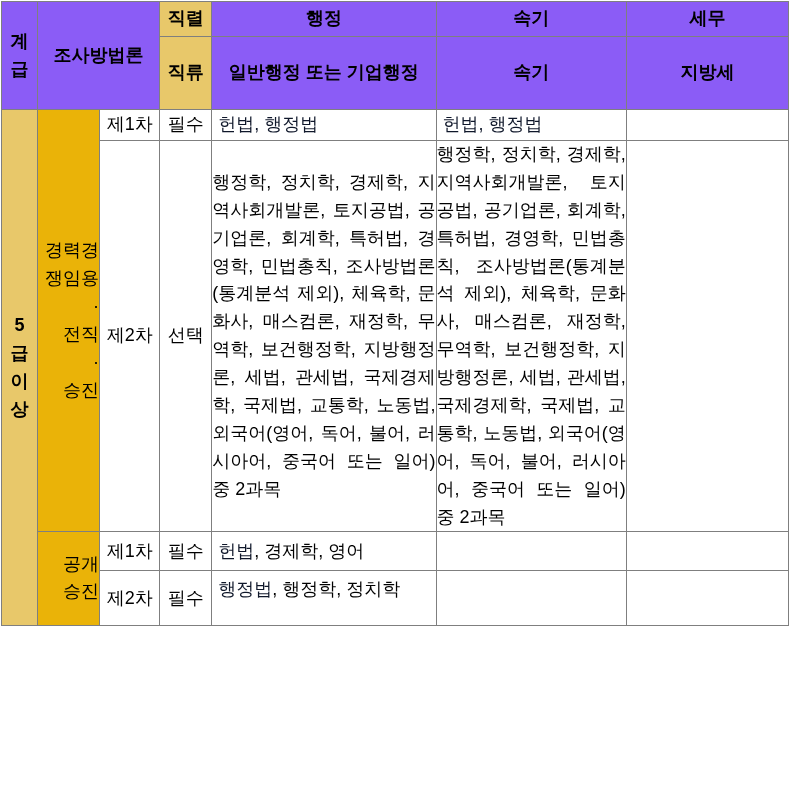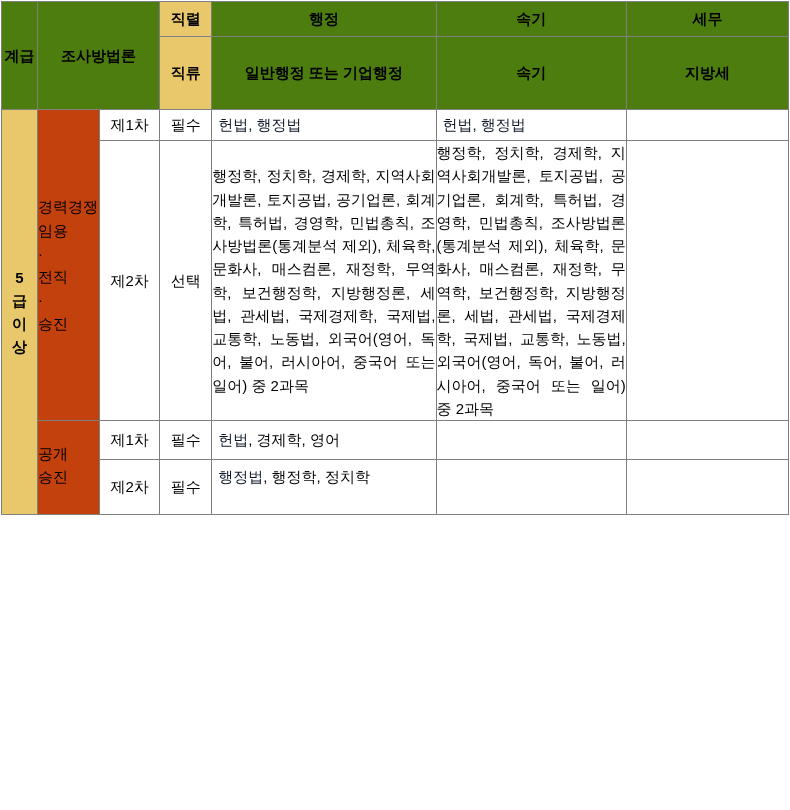--- a/index.html
+++ b/index.html
@@ -20,46 +20,46 @@
   table.exam-table {
     border-collapse: collapse;
     width: 788px;
     table-layout: fixed;
     margin: 1px 0 0 1px;
   }
   table.exam-table td {
     border: 1px solid #7f7f7f;
     vertical-align: middle;
     padding: 0;
-    font-size: 15px;
+    font-size: 18px;
     line-height: 1.55;
     color: #000000;
   }
   .hdr {
-    background: #4d7c0f;
+    background: #8b5cf6;
     text-align: center;
     font-weight: bold;
     font-size: 16px;
   }
   .hdr-sm {
     background: #e8c86a;
     text-align: center;
     font-weight: bold;
     font-size: 15px;
   }
   .lvl {
     background: #e8c86a;
     text-align: center;
     font-weight: bold;
     font-size: 16px;
     line-height: 1.5;
   }
   .cat {
-    background: #c2410c;
-    text-align: left;
+    background: #eab308;
+    text-align: right;
     font-size: 15px;
     line-height: 1.5;
   }
   .c-center {
     text-align: center;
     margin-top: 20px;
   }
   .c-pad {
     padding: 4px 4px 4px 4px;
   }

